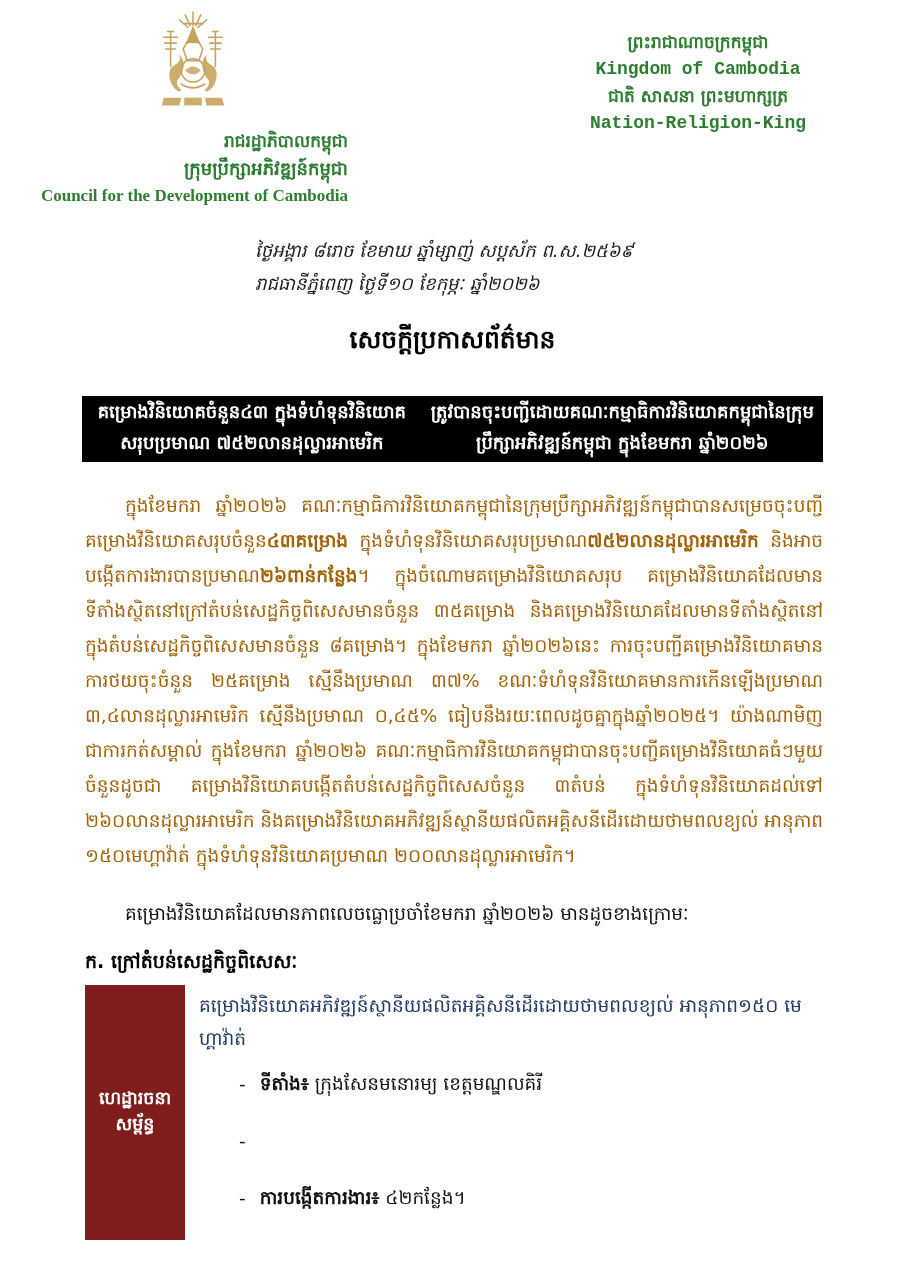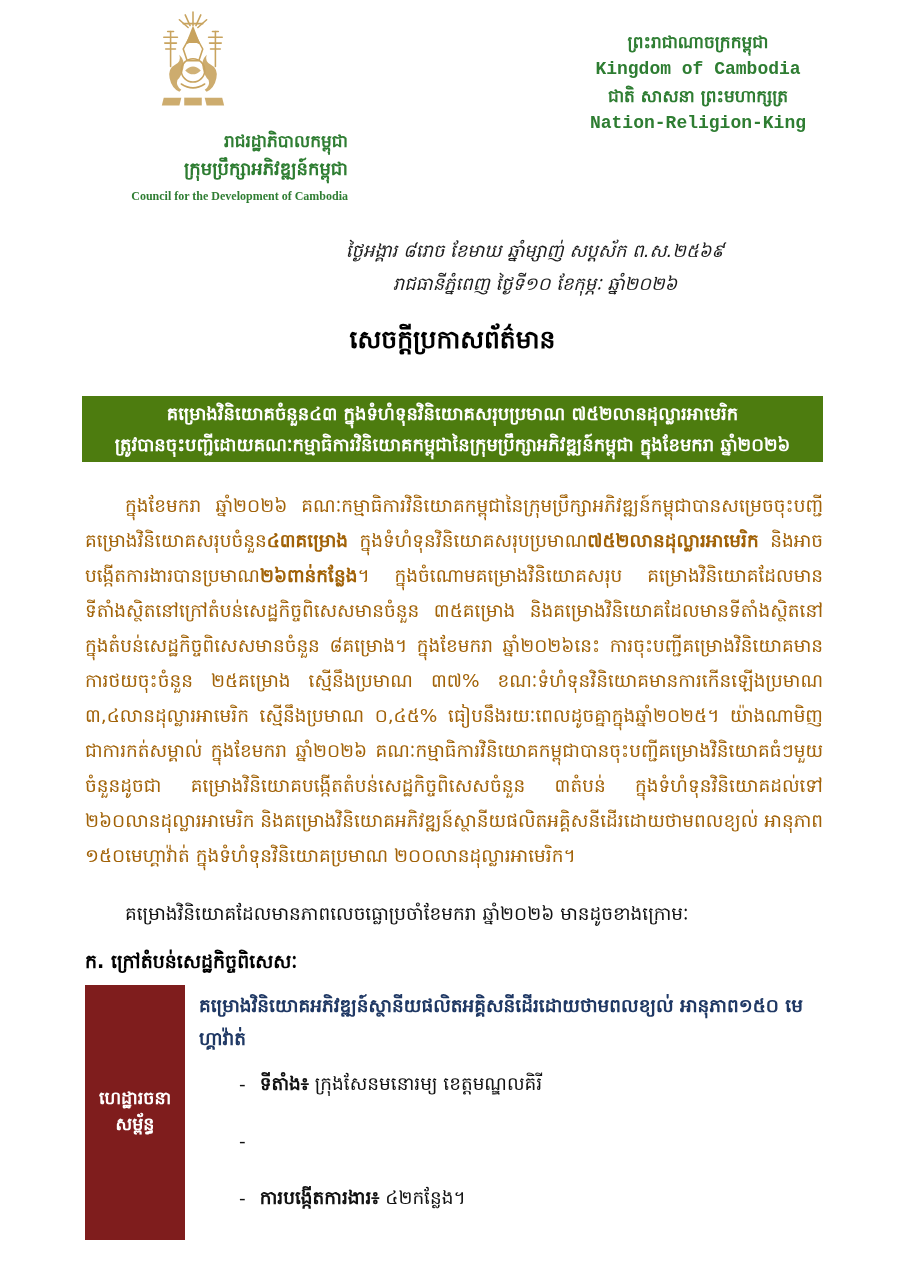--- a/index.html
+++ b/index.html
@@ -13,43 +13,43 @@
     overflow:hidden;
   }
   
   .hdr-left{
     position:absolute;left:38px;top:10px;width:310px;
     text-align:right;
   }
   .emblem{width:118px;height:112px;margin:0 auto;display:block;}
   .hdr-left .kh1{margin-top:6px;font-size:17px;font-weight:700;color:#2e7d32;line-height:26px;}
   .hdr-left .kh2{font-size:18px;font-weight:700;color:#2e7d32;line-height:30px;}
-  .hdr-left .en{font-family:"Liberation Serif",serif;font-size:12px;font-weight:700;color:#2e7d32;line-height:24px;}
+  .hdr-left .en{font-family:"Liberation Serif",serif;font-size:17px;font-weight:700;color:#2e7d32;line-height:24px;}
   
   .hdr-right{
     position:absolute;right:42px;top:28px;width:330px;
     text-align:center;
   }
   .hdr-right .kh{font-size:17px;font-weight:700;color:#2e7d32;line-height:28px;}
   .hdr-right .en{font-family:Liberation Mono, monospace;font-size:18px;font-weight:700;color:#2e7d32;line-height:26px;}
   
   .dateline{
     position:absolute;right:90px;top:234px;width:560px;
-    text-align:center;font-style:italic;font-size:18px;line-height:33px;color:#1a1a1a;
+    text-align:left;font-style:italic;font-size:18px;line-height:33px;color:#1a1a1a;
   }
   
   .doc-title{
     position:absolute;left:0;top:324px;width:100%;
     text-align:center;font-size:25px;font-weight:700;color:#000;
   }
   
   .banner{
     position:absolute;left:82px;top:396px;width:741px;height:66px;
-    background:#4d7c0f;color:#ffffff;
-    display:flex;flex-direction:column;justify-content:center;
+    background:#000000;color:#ffffff;
+    display:flex;justify-content:center;
     text-align:center;font-weight:700;font-size:18px;line-height:31px;
   }
   
   .content{
     position:absolute;left:85px;top:488px;width:738px;
   }
   .para{
     font-size:18.5px;line-height:35px;text-align:justify;
     text-indent:40px;margin:0;color:#a16207;
   }
@@ -61,21 +61,21 @@
   }
   
   .ztable{display:flex;align-items:stretch;min-height:235px;}
   .zcell-label{
     width:100px;flex:0 0 100px;background:#7f1d1d;color:#ffffff;
     display:flex;align-items:center;justify-content:center;
     font-size:17.5px;font-weight:700;text-align:center;
   }
   .zcell-body{flex:1;padding:4px 0 0 14px;}
   .proj-title{
-    font-size:18.5px;line-height:33px;font-weight:700;color:#1f3864;margin:0;
+    font-size:18.5px;line-height:33px;font-weight:400;color:#1f3864;margin:0;
   }
   .bullets{margin:14px 0 0 0;padding:0;list-style:none;}
   .bullets li{
     display:flex;gap:14px;margin:0 0 27px 40px;
     font-size:18.5px;line-height:30px;color:#111;
   }
   .bullets .dash{flex:0 0 auto;}
   .bullets .blabel{font-weight:700;}
 </style>
 </head>

